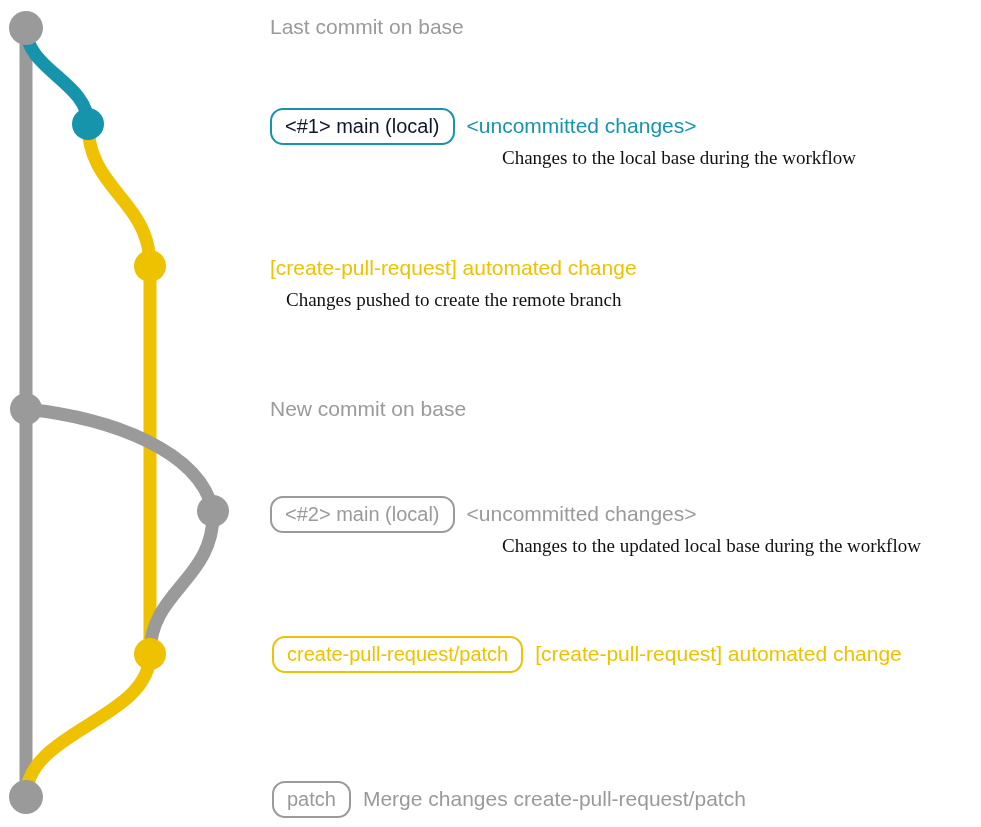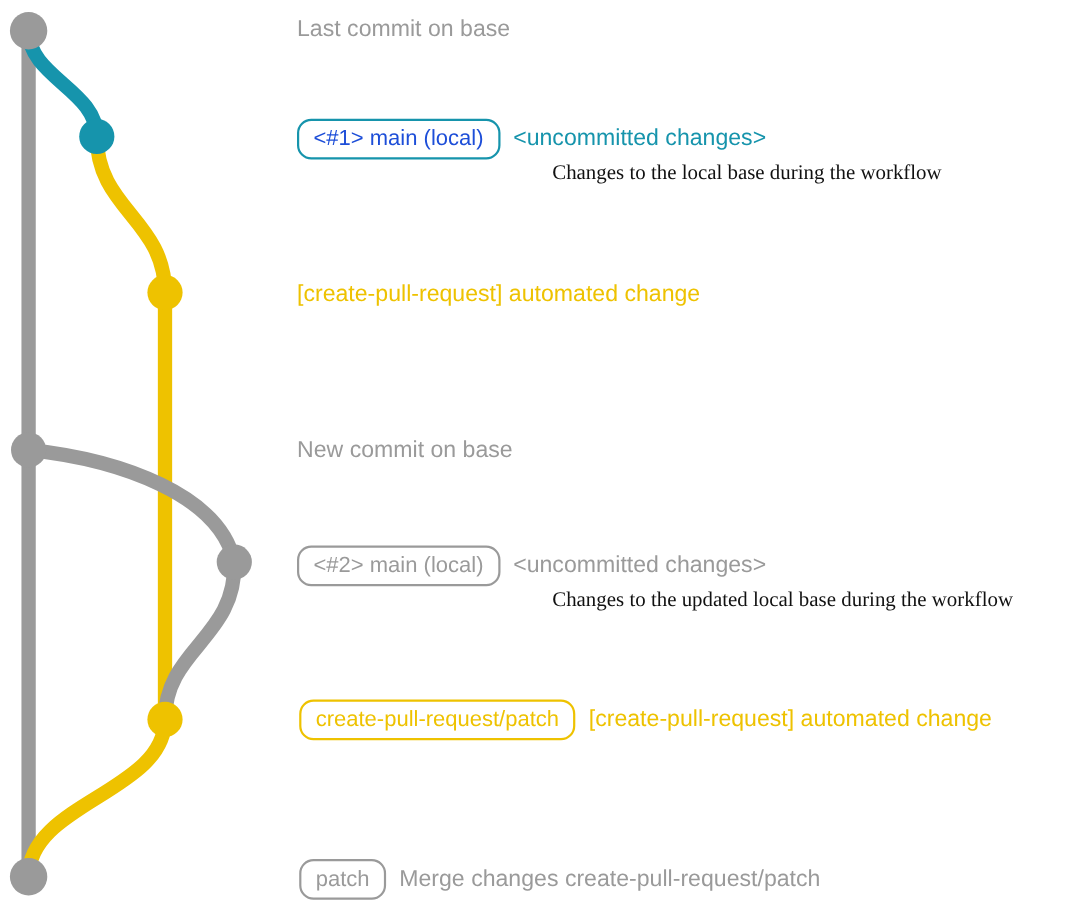--- a/index.html
+++ b/index.html
@@ -43,21 +43,21 @@
     border: 2px solid #9a9a9a;
     border-radius: 13px;
     padding: 5px 13px 6px 13px;
     font-size: 20px;
     line-height: 22px;
     color: #9a9a9a;
     white-space: nowrap;
     background: #ffffff;
     font-family: "Liberation Sans", sans-serif;
   }
-  .tag.blue   { border-color: #1694ac; color: #1d4ed8; text-align: center; }
+  .tag.blue   { border-color: #1694ac; color: #0f172a; text-align: center; }
   .tag.yellow { border-color: #eec200; color: #eec200; }
   .tag.gray   { border-color: #9a9a9a; color: #9a9a9a; }
 
   .subject {
     font-size: 21px;
     line-height: 26px;
     white-space: nowrap;
     font-family: "Liberation Sans", sans-serif;
     text-align: center;
   }
@@ -124,20 +124,21 @@
   <div class="plain-label" style="left:254px; top:14px;">Last commit on base</div>
 
   <div class="row" style="left:254px; top:108px;">
     <span class="tag blue">&lt;#1&gt; main (local)</span>
     <span class="tag-gap"></span>
     <span class="subject blue" style="padding-top:5px;">&lt;uncommitted changes&gt;</span>
   </div>
   <div class="detail" style="left:486px; top:147px;text-align:right;">Changes to the local base during the workflow</div>
 
   <div class="subject yellow" style="position:absolute; left:254px; top:255px;">[create-pull-request] automated change</div>
+  <div class="detail" style="left:270px; top:289px;">Changes pushed to create the remote branch</div>
 
   <div class="plain-label" style="left:254px; top:396px;">New commit on base</div>
 
   <div class="row" style="left:254px; top:496px;">
     <span class="tag gray">&lt;#2&gt; main (local)</span>
     <span class="tag-gap"></span>
     <span class="subject gray" style="padding-top:5px;">&lt;uncommitted changes&gt;</span>
   </div>
   <div class="detail" style="left:486px; top:535px;">Changes to the updated local base during the workflow</div>
 

